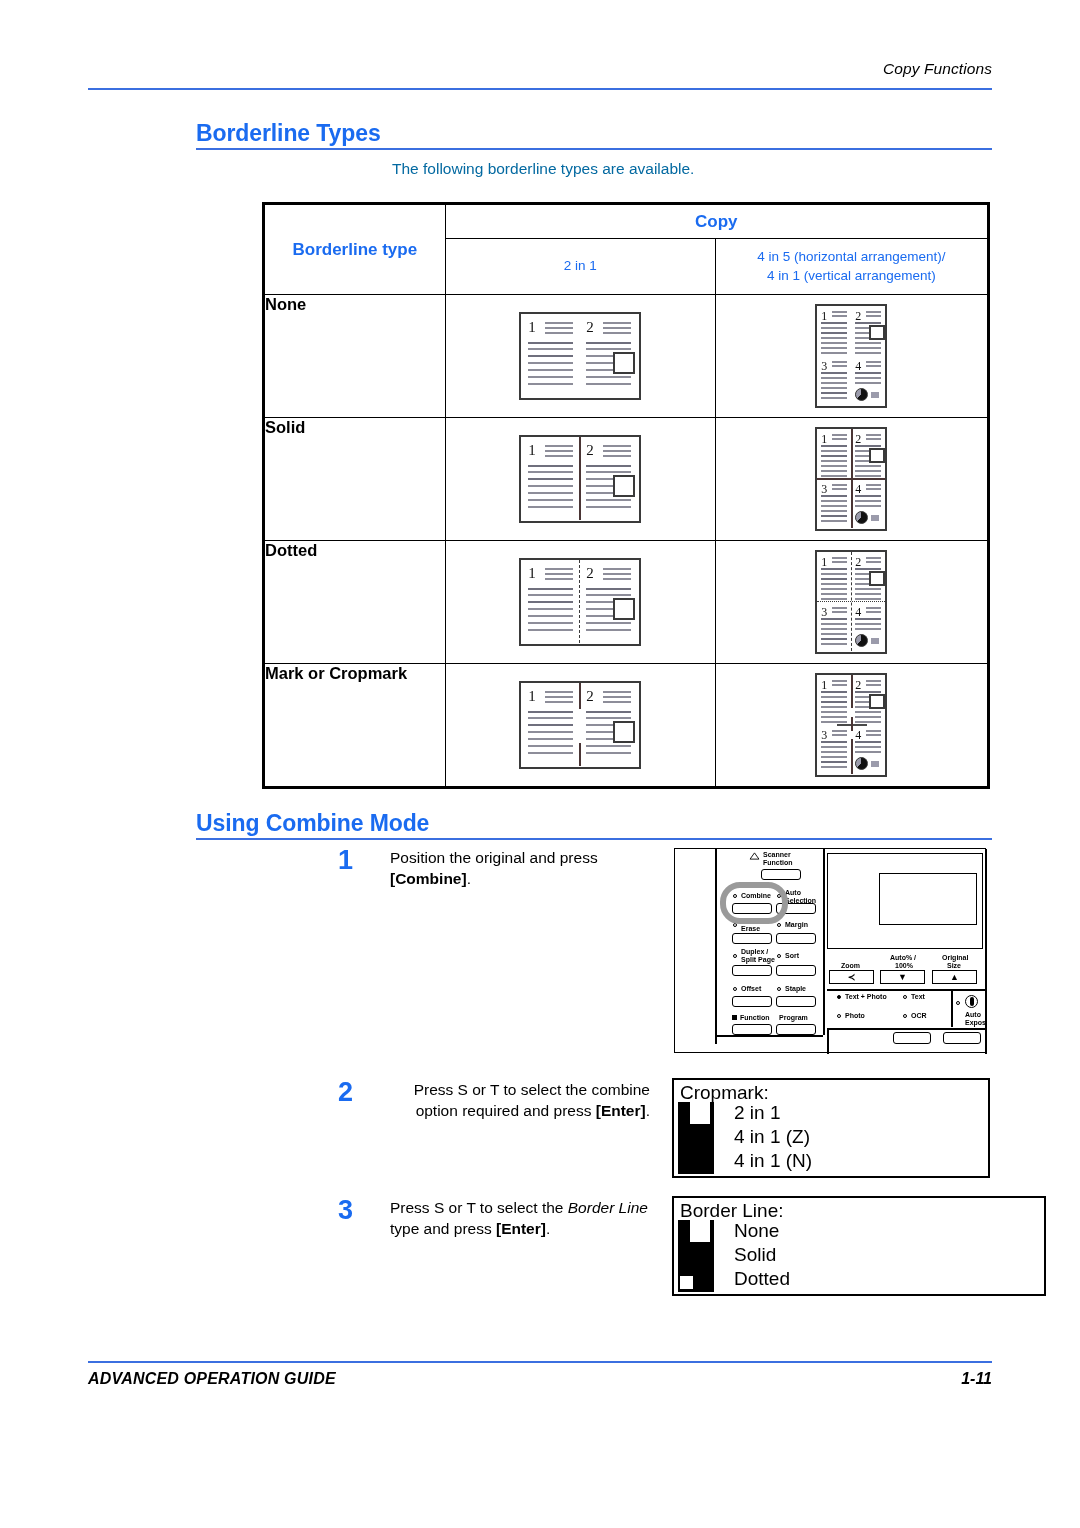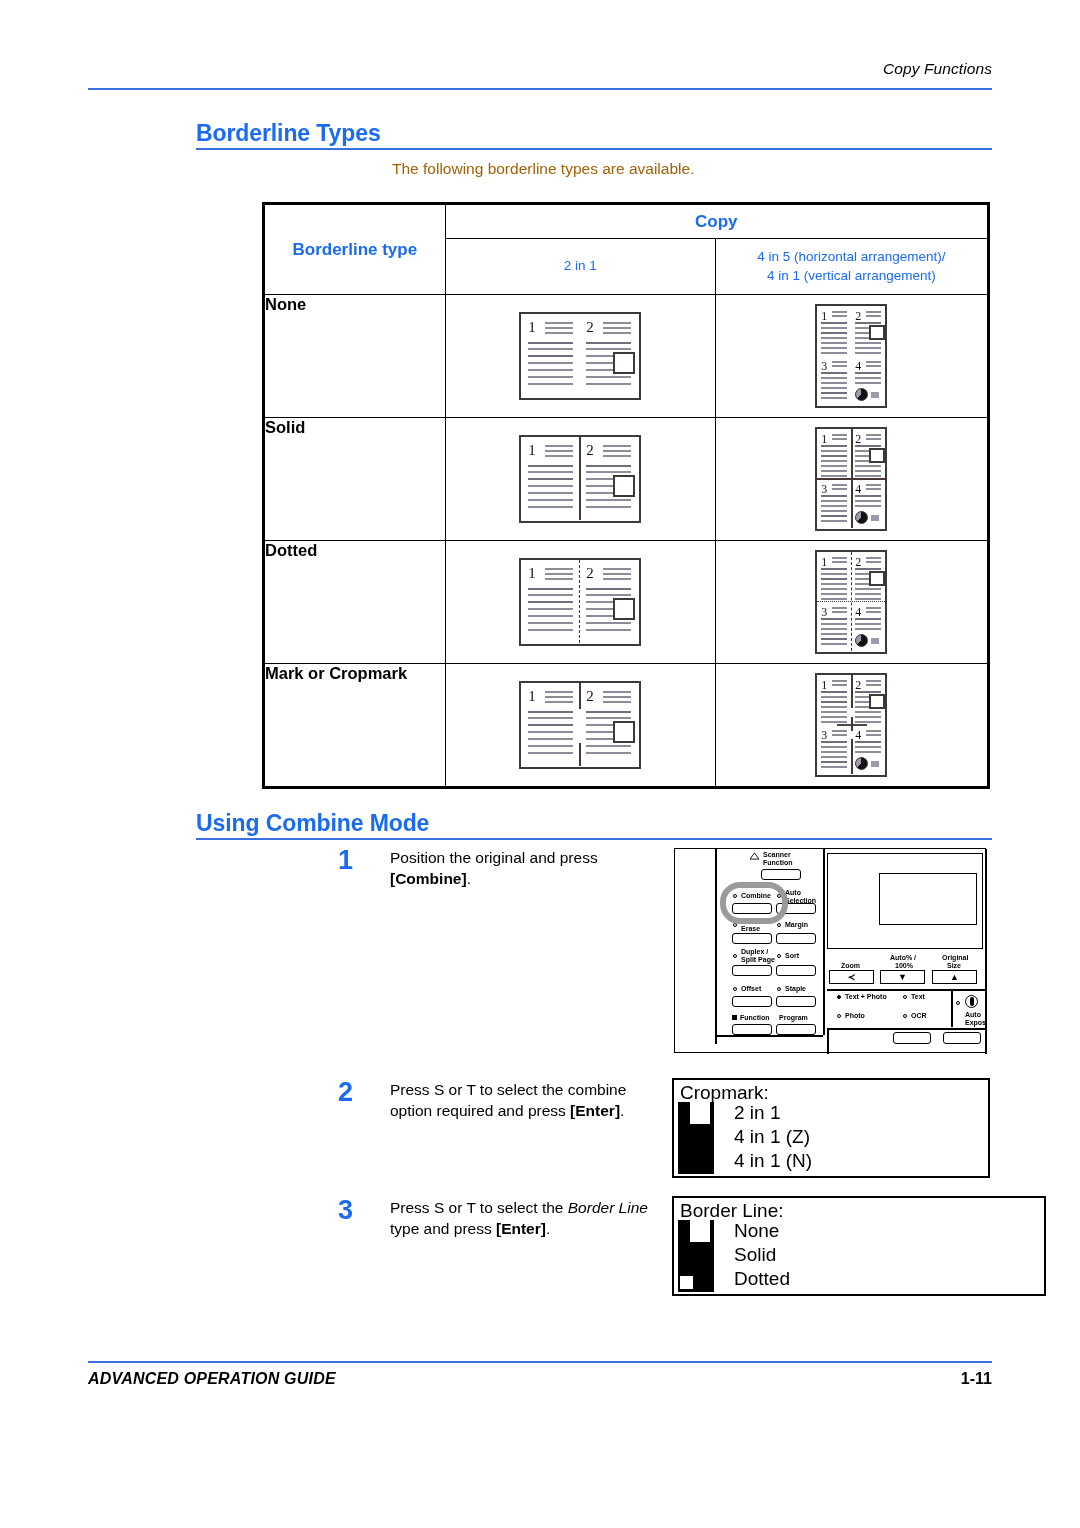--- a/index.html
+++ b/index.html
@@ -26,33 +26,33 @@
   .ftr-rule{
     position:absolute;left:88px;top:1361px;width:904px;height:2px;
     background:#3b6fe0;
   }
   .ftr-left{
     position:absolute;left:88px;top:1370px;
     font-size:16px;font-style:italic;font-weight:bold;letter-spacing:.2px;
   }
   .ftr-right{
     position:absolute;right:88px;top:1370px;
-    font-size:16px;font-weight:bold;text-align:right;
+    font-size:16px;font-style:italic;font-weight:bold;text-align:right;
   }
 
   
   .h2{
     position:absolute;
     font-size:23px;font-weight:bold;color:#1a6bf0;letter-spacing:-.1px;
   }
   .h2-rule{position:absolute;height:2px;background:#3b6fe0;}
 
   .intro{
     position:absolute;left:392px;top:160px;
-    font-size:15.5px;color:#a16207;
+    font-size:15.5px;color:#0369a1;
   }
 
   
   .tbl{
     position:absolute;left:262px;top:202px;width:728px;
     border:3px solid #000;
     border-collapse:collapse;
     background:#fff;
   }
   .tbl td{
@@ -637,21 +637,21 @@
     <div class="hsep" style="left:152px;top:179px;width:6px;"></div>
     <div class="vsep" style="left:152px;top:179px;height:26px;"></div>
     <div class="hsep" style="left:158px;top:179px;width:152px;"></div>
     <div class="btn" style="left:218px;top:183px;width:38px;height:12px;"></div>
     <div class="btn" style="left:268px;top:183px;width:38px;height:12px;"></div>
 
     <div class="ring" style="left:45px;top:33px;width:68px;height:42px;"></div>
   </div>
 
   <div class="step-num" style="left:338px;top:1077px;">2</div>
-  <div class="step-txt" style="left:390px;top:1079px;width:260px;">
+  <div class="step-txt" style="left:390px;top:1079px;width:260px;text-align:right;">
     <span>Press  S or  T to select the</span>
     <span>combine option required and</span>
     <span>press </span><b>[Enter]</b><span>.</span>
   </div>
 
   <div class="lcd" style="left:672px;top:1078px;width:318px;height:100px;">
     <div class="lcd-title">Cropmark:</div>
     <div class="lcd-bar" style="top:22px;width:36px;height:72px;"></div>
     <div class="lcd-knob" style="left:16px;top:22px;width:20px;height:22px;"></div>
     <div class="lcd-opt" style="left:60px;top:22px;">2 in 1</div>

